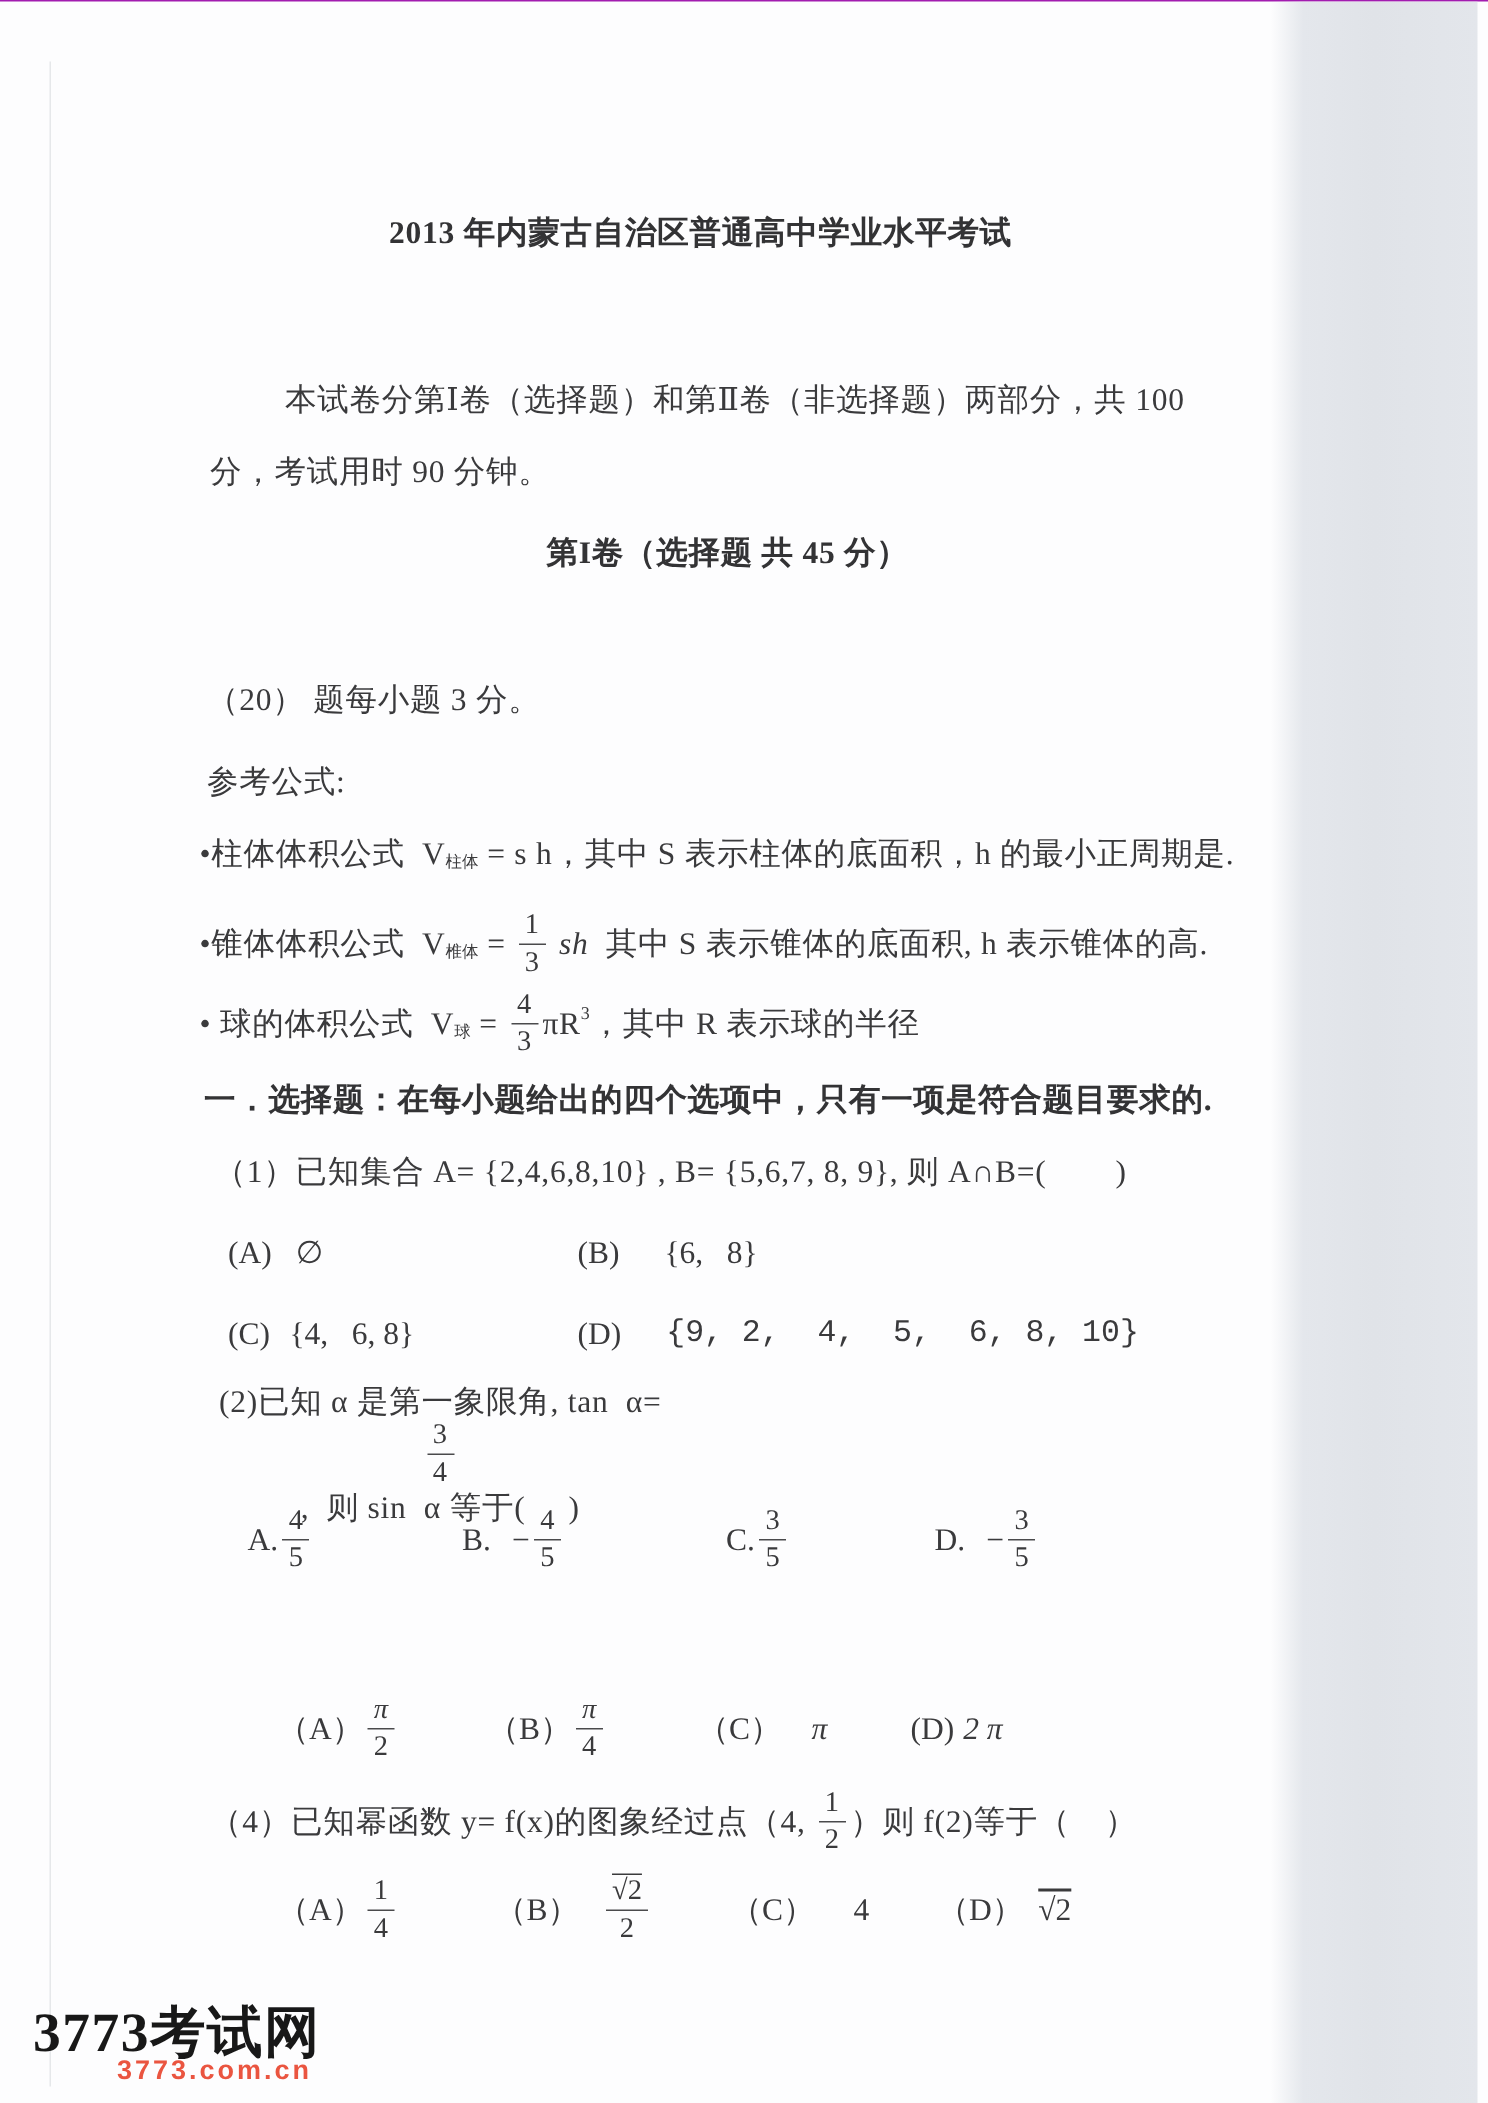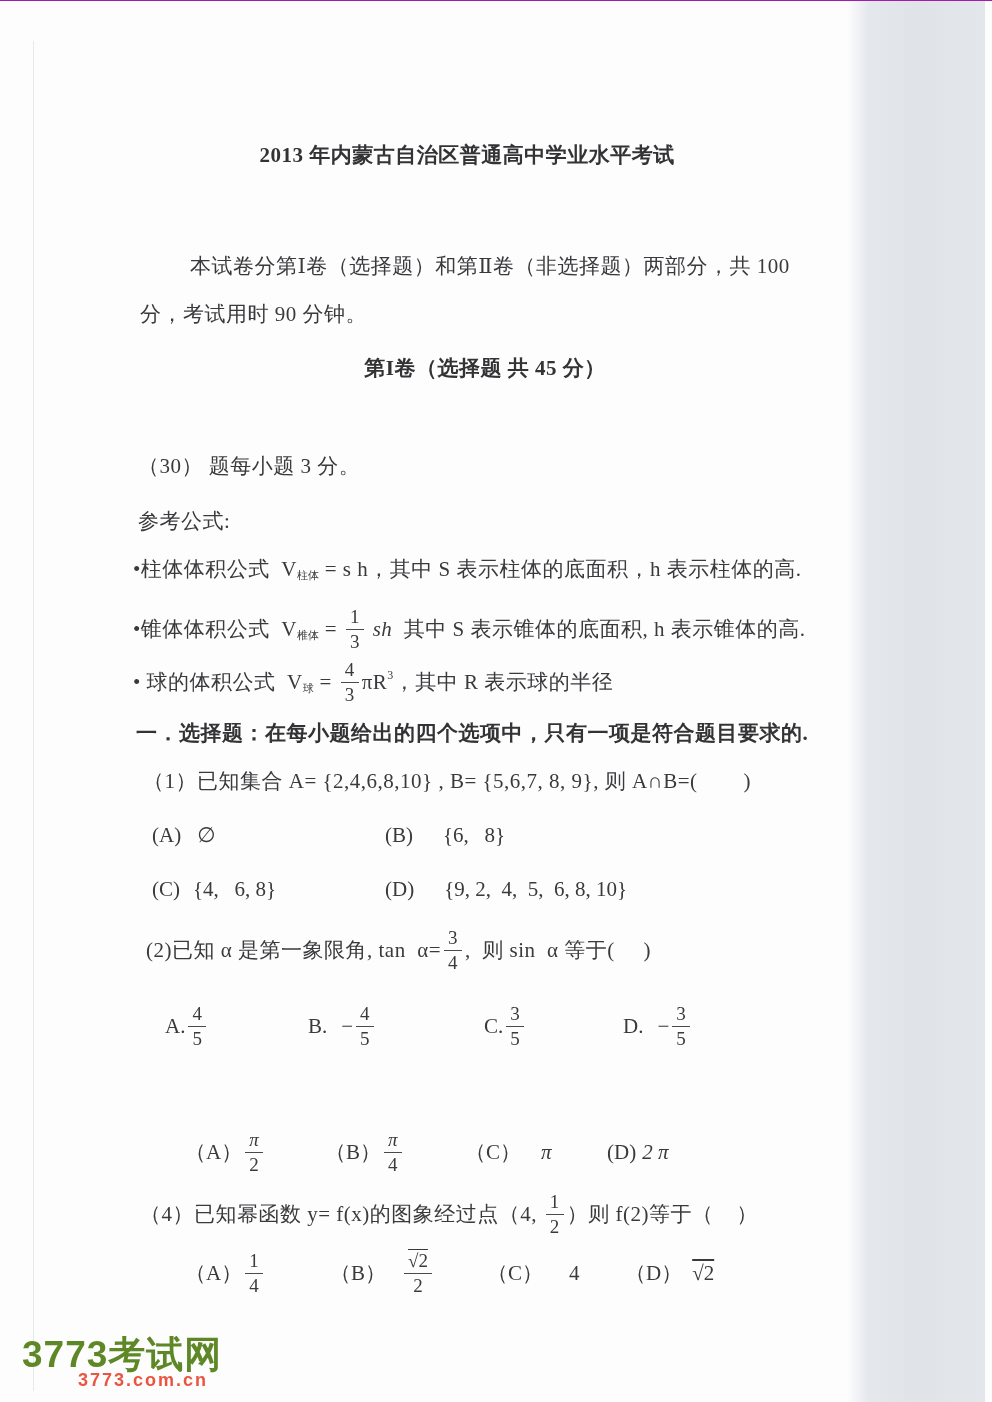--- a/index.html
+++ b/index.html
@@ -21,47 +21,47 @@
   .flexline { display:flex; align-items:center; }
   .opt { position:absolute; white-space:pre; font-size:21px; display:inline-flex; align-items:center; }
   .frac { display:inline-flex; flex-direction:column; align-items:center; line-height:1.05; font-size:19px; margin:0 3px; }
   .frac .fnum { padding:0 4px 2px; border-bottom:1.6px solid #4a4a4c; }
   .frac .fden { padding-top:2px; }
   .msub { font-size:11px; position:relative; top:7px; letter-spacing:0; }
   .msup { font-size:12px; position:relative; top:-7px; }
   .ital { font-style:italic; }
   .sqrt { text-decoration:overline; }
   .wm-name { position:absolute; left:22px; top:1329px; font-size:37px; font-weight:bold; letter-spacing:1px;
-             color:#4d7c0f; font-family:Liberation Sans, sans-serif; opacity:0.9; white-space:pre; }
+             color:#000000; font-family:Liberation Serif, serif; opacity:0.9; white-space:pre; }
   .wm-url  { position:absolute; left:78px; top:1369px; font-size:18px; font-weight:bold; letter-spacing:2px;
              color:#e8432c; font-family:"Liberation Sans","DejaVu Sans",sans-serif; opacity:0.9; white-space:pre; }
 </style>
 </head>
 <body>
 
 <div class="page">
   <div class="right-band"></div>
   <div class="left-edge"></div>
 
   <div class="line center bold" style="top:141px;left:0;width:934px;">2013 年内蒙古自治区普通高中学业水平考试</div>
 
   <div class="line" style="top:252px;left:190px;">本试卷分第Ⅰ卷（选择题）和第Ⅱ卷（非选择题）两部分，共 100</div>
   <div class="line" style="top:300px;left:140px;">分，考试用时 90 分钟。</div>
 
   <div class="line center bold" style="top:354px;left:0;width:970px;">第I卷（选择题 共 45 分）</div>
-  <div class="line" style="top:452px;left:138px;">（30） 题每小题 3 分。</div>
+  <div class="line" style="top:452px;left:138px;">（20） 题每小题 3 分。</div>
 
   <div class="line" style="top:507px;left:138px;">参考公式:</div>
 
   <div class="line flexline" style="top:551px;left:133px;height:34px;">
     <span>•柱体体积公式  </span>
     <span>V</span>
     <span class="msub">柱体</span>
     <span> = s h，</span>
-    <span>其中 S 表示柱体的底面积，h 表示柱体的高.</span>
+    <span>其中 S 表示柱体的底面积，h 的最小正周期是.</span>
   </div>
 
   <div class="line flexline" style="top:601px;left:133px;height:54px;">
     <span>•锥体体积公式  </span>
     <span>V</span>
     <span class="msub">椎体</span>
     <span> = </span>
     <span class="frac">
       <span class="fnum">1</span>
       <span class="fden">3</span>
@@ -94,24 +94,24 @@
   <span class="opt" style="top:822px;left:385px;">
     <span>(B)</span>
     <span style="margin-left:30px;">{6,   8}</span>
   </span>
   <span class="opt" style="top:876px;left:152px;">
     <span>(C)</span>
     <span style="margin-left:13px;">{4,   6, 8}</span>
   </span>
   <span class="opt" style="top:876px;left:385px;">
     <span>(D)</span>
-    <span style="margin-left:30px;">{9, 2,  4,  5,  6, 8, 10}</span>
-  </span>
-
-  <div class="line flexline" style="top:920px;left:146px;height:58px;">
+    <span style="margin-left:30px;font-family:Liberation Mono, monospace;">{9, 2,  4,  5,  6, 8, 10}</span>
+  </span>
+
+  <div class="line flexline" style="top:920px;left:146px;height:58px;flex-direction:column;">
     <span>(2)已知 α 是第一象限角, tan  α=</span>
     <span class="frac">
       <span class="fnum">3</span>
       <span class="fden">4</span>
     </span>
     <span>,  则 sin  α 等于(     )</span>
   </div>
   <span class="opt" style="top:997px;left:165px;height:56px;">
     <span>A.</span>
     <span class="frac">

